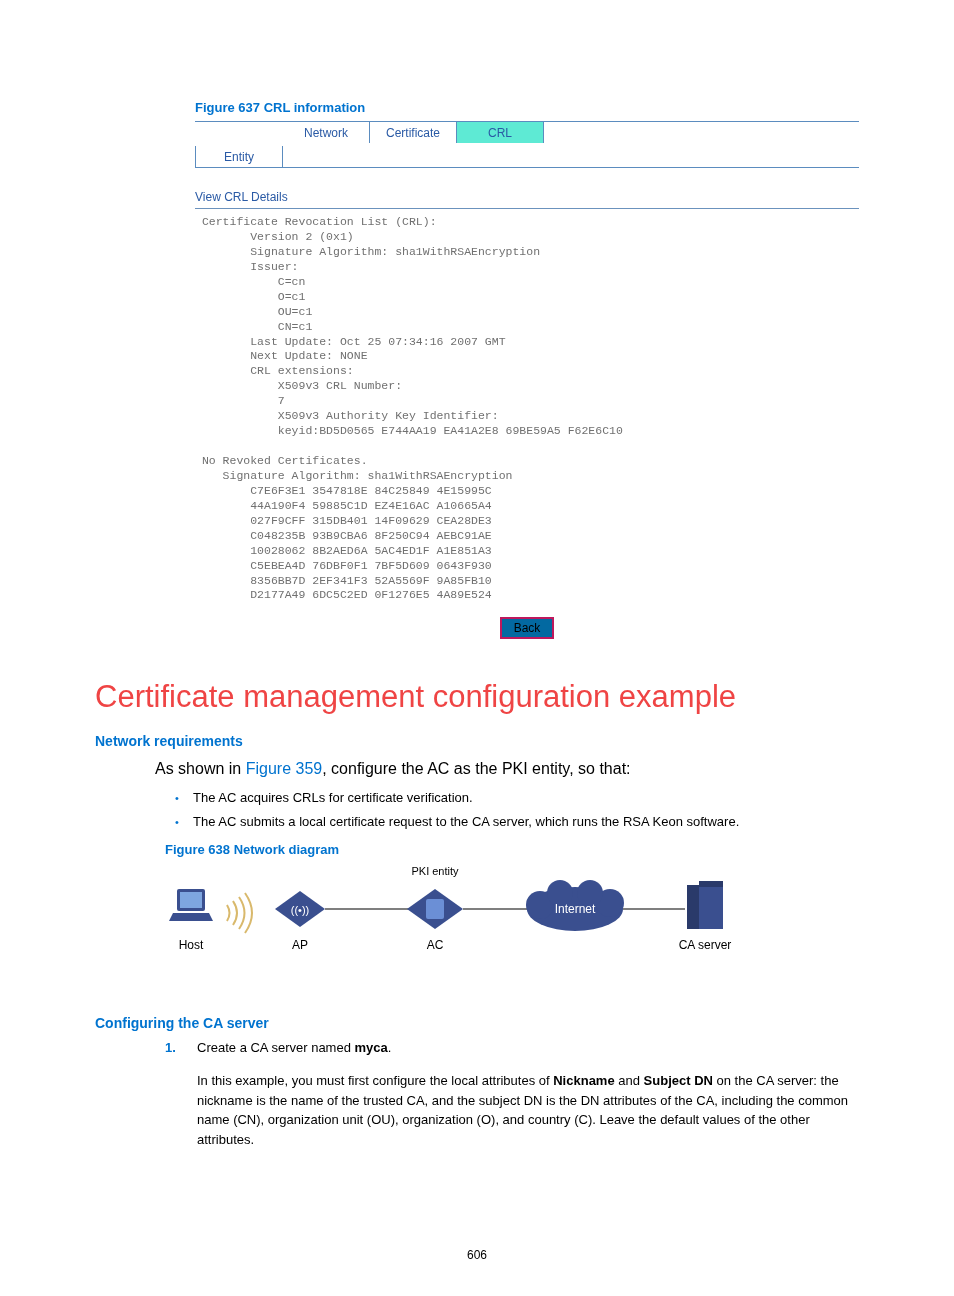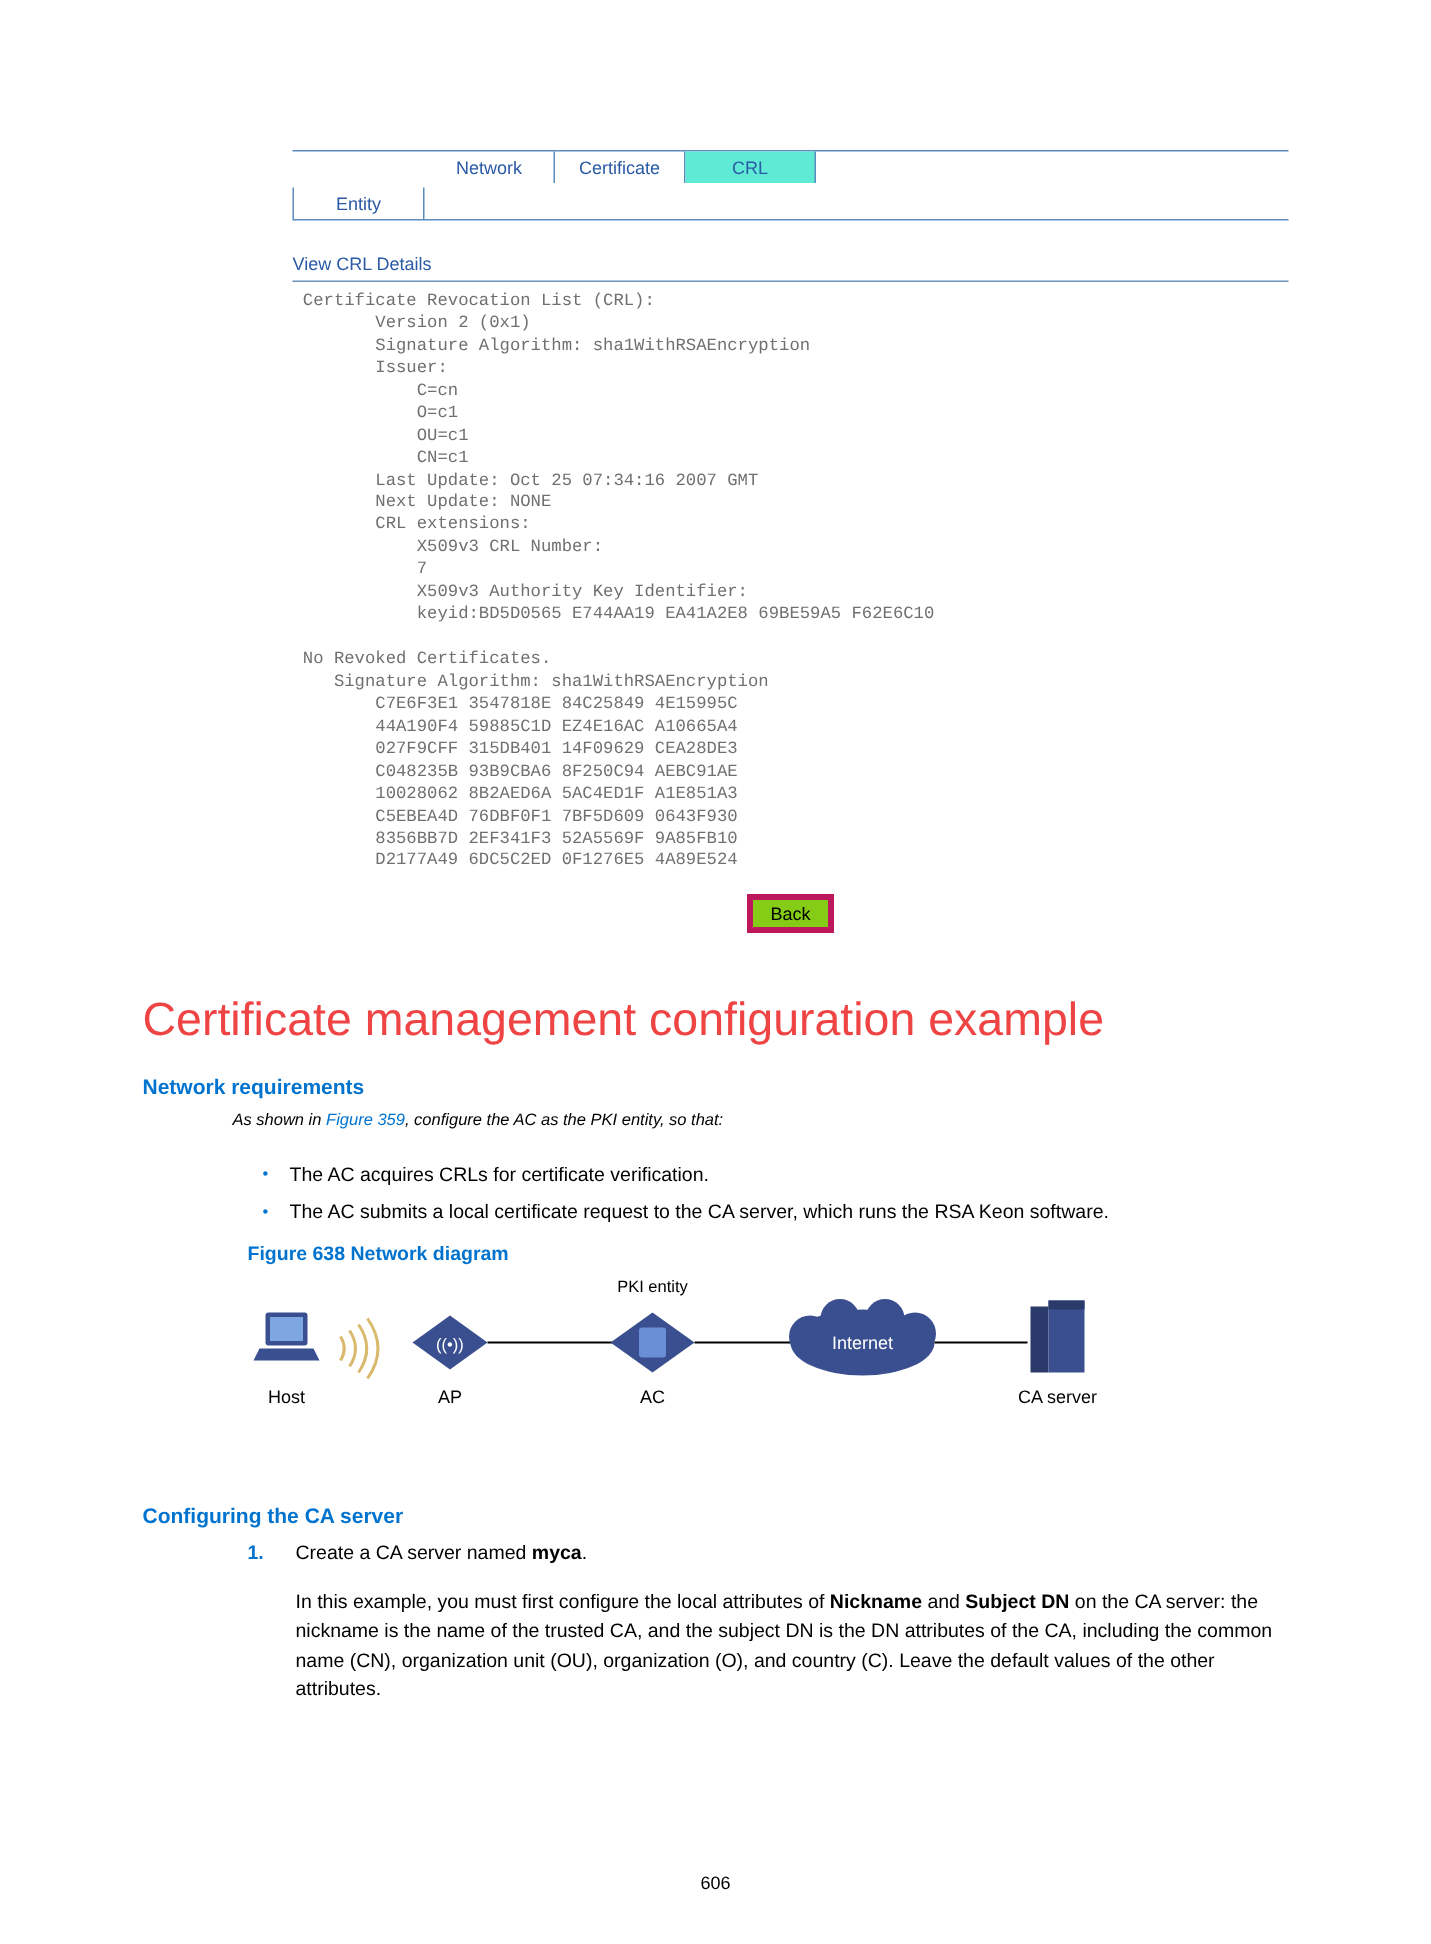--- a/index.html
+++ b/index.html
@@ -62,44 +62,43 @@
     font-size: 11.5px;
     line-height: 1.3;
     color: #707070;
     white-space: pre;
   }
   .back-btn {
     margin: 14px 0 0 100px;
     text-align: center;
   }
   .back-btn button {
-    background: #84cc16;
-    border: 4px solid #be185d;
+    background: #0369a1;
+    border: 2px solid #be185d;
     font-size: 12px;
     padding: 2px 12px;
     color: #000;
   }
   h1.section {
     color: #ef4444;
     font-weight: 300;
     font-size: 31px;
     margin: 40px 0 16px 0;
     font-family: Liberation Sans, sans-serif;
   }
   .subhead {
     color: #0073cf;
     font-weight: bold;
     font-size: 14px;
     margin: 18px 0 8px 0;
   }
   .body-text {
-    font-size: 11px;
-    margin: 0 0 18px 60px;
+    font-size: 16px;
+    margin: 0 0 8px 60px;
     line-height: 1.45;
-    font-style: italic;
   }
   a.ref {
     color: #0073cf;
     text-decoration: none;
   }
   ul.bullets {
     margin: 0 0 10px 70px;
     padding: 0;
     list-style: none;
     font-size: 13px;
@@ -151,20 +150,21 @@
     text-align: center;
     font-size: 12px;
   }
   b { font-weight: bold; }
 </style>
 </head>
 <body>
 
 <div class="page">
 
+  <div class="fig-title">Figure 637 CRL information</div>
 
   <div class="tabs">
     <div class="tab">Entity</div>
     <div class="tab">Network</div>
     <div class="tab">Certificate</div>
     <div class="tab active">CRL</div>
   </div>
 
   <div class="view-details">View CRL Details</div>
   <hr class="sep">

